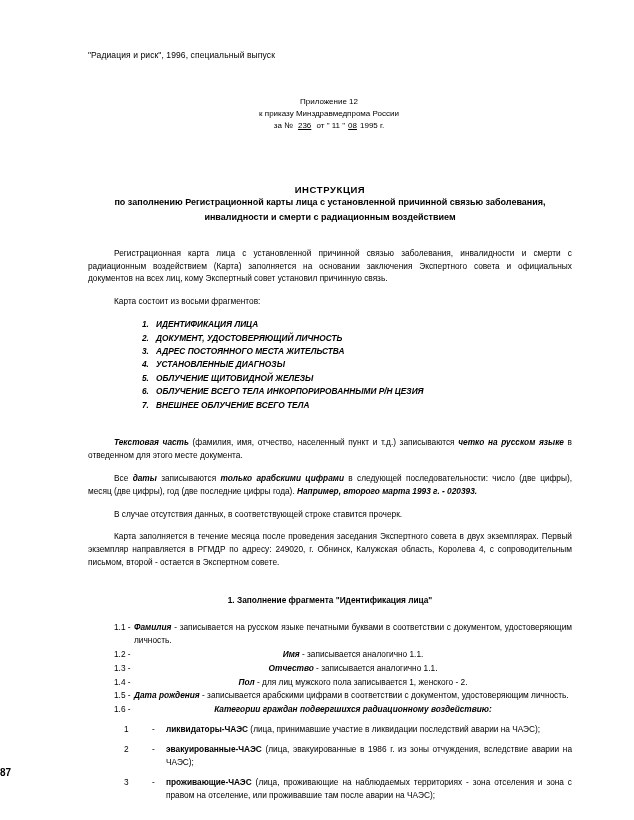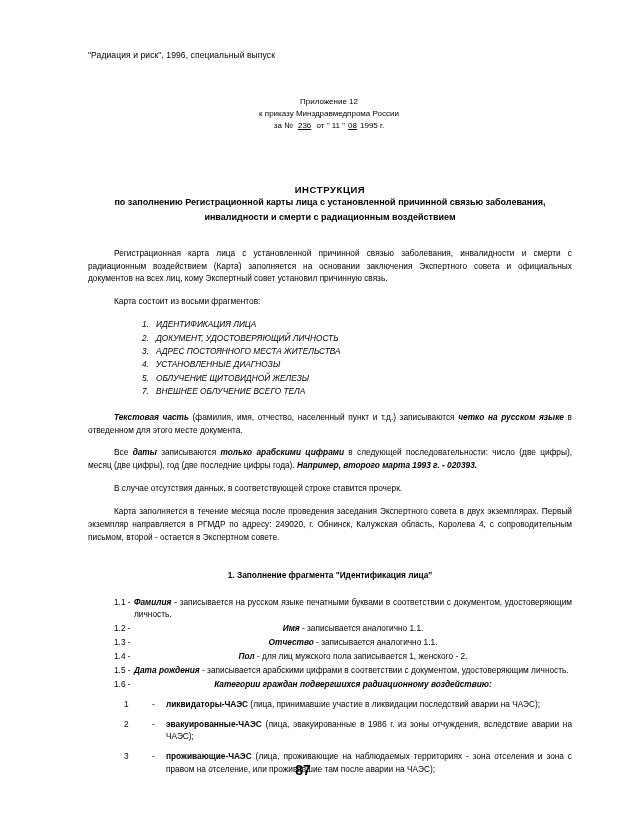--- a/index.html
+++ b/index.html
@@ -57,27 +57,27 @@
     margin: 0 6px 22px 6px;
   }
   p.body-text {
     font-size: 8.3px;
     line-height: 1.55;
     text-align: justify;
     margin: 0 0 10px 0;
     text-indent: 26px;
   }
   .frag-list {
-    margin: 0 0 12px 0;
+    margin: 0 0 24px 0;
     padding: 0;
     list-style: none;
     font-size: 8.3px;
     line-height: 1.62;
     font-style: italic;
-    font-weight: normal;
+    font-weight: bold;
   }
   .frag-list li {
     padding-left: 54px;
   }
   .frag-list li .num {
     display: inline-block;
     width: 14px;
   }
   .bi {
     font-weight: bold;
@@ -130,22 +130,21 @@
   }
   .cat-row .cat-body {
     flex: 1 1 auto;
     text-align: justify;
   }
   .page-number {
     position: absolute;
     bottom: 42px;
     left: 0;
     width: 606px;
-    text-align: center;
-    font-size: 14px;
+    font-size: 10px;
     font-weight: bold;
   }
 </style>
 </head>
 <body>
 
 <div class="page">
 
   <div class="journal-header">"Радиация и риск", 1996, специальный выпуск</div>
 
@@ -160,20 +159,21 @@
 
   <p class="body-text">Регистрационная карта лица с установленной причинной связью заболевания, инвалидности и смерти с радиационным воздействием (Карта) заполняется на основании заключения Экспертного совета и официальных документов на всех лиц, кому Экспертный совет установил причинную связь.</p>
   <p class="body-text">Карта состоит из восьми фрагментов:</p>
 
   <ul class="frag-list">
     <li><span class="num">1.</span><span>ИДЕНТИФИКАЦИЯ ЛИЦА</span></li>
     <li><span class="num">2.</span><span>ДОКУМЕНТ, УДОСТОВЕРЯЮЩИЙ ЛИЧНОСТЬ</span></li>
     <li><span class="num">3.</span><span>АДРЕС ПОСТОЯННОГО МЕСТА ЖИТЕЛЬСТВА</span></li>
     <li><span class="num">4.</span><span>УСТАНОВЛЕННЫЕ ДИАГНОЗЫ</span></li>
     <li><span class="num">5.</span><span>ОБЛУЧЕНИЕ ЩИТОВИДНОЙ ЖЕЛЕЗЫ</span></li>
+    <li><span class="num">6.</span><span>ОБЛУЧЕНИЕ ВСЕГО ТЕЛА ИНКОРПОРИРОВАННЫМИ Р/Н ЦЕЗИЯ</span></li>
     <li><span class="num">7.</span><span>ВНЕШНЕЕ ОБЛУЧЕНИЕ ВСЕГО ТЕЛА</span></li>
   </ul>
 
   <p class="body-text"><span class="bi">Текстовая часть</span><span> (фамилия, имя, отчество, населенный пункт и т.д.) записываются </span><span class="bi">четко на русском языке</span><span> в отведенном для этого месте документа.</span></p>
 
 
   <p class="body-text"><span>Все </span><span class="bi">даты</span><span> записываются </span><span class="bi">только арабскими цифрами</span><span> в следующей последовательности: число (две цифры), месяц (две цифры), год (две последние цифры года). </span><span class="bi">Например, второго марта 1993 г. - 020393.</span></p>
 
   <p class="body-text">В случае отсутствия данных, в соответствующей строке ставится прочерк.</p>
   <p class="body-text">Карта заполняется в течение месяца после проведения заседания Экспертного совета в двух экземплярах. Первый экземпляр направляется в РГМДР по адресу: 249020, г. Обнинск, Калужская область, Королева 4, с сопроводительным письмом, второй - остается в Экспертном совете.</p>

